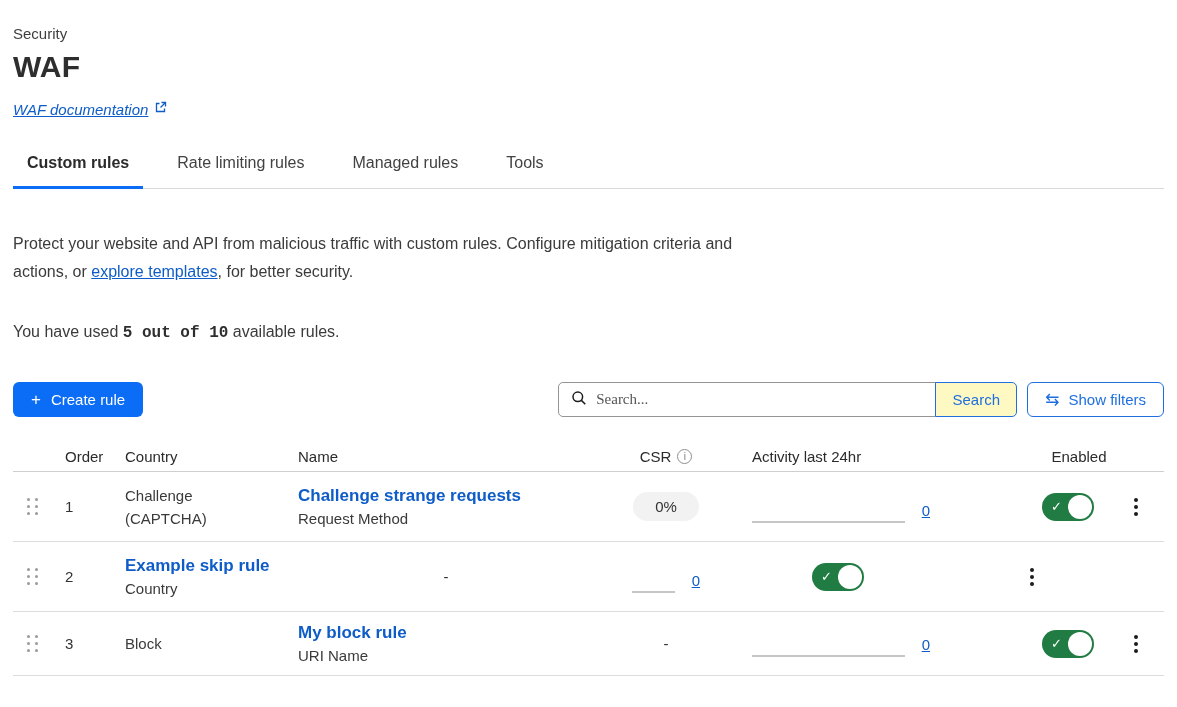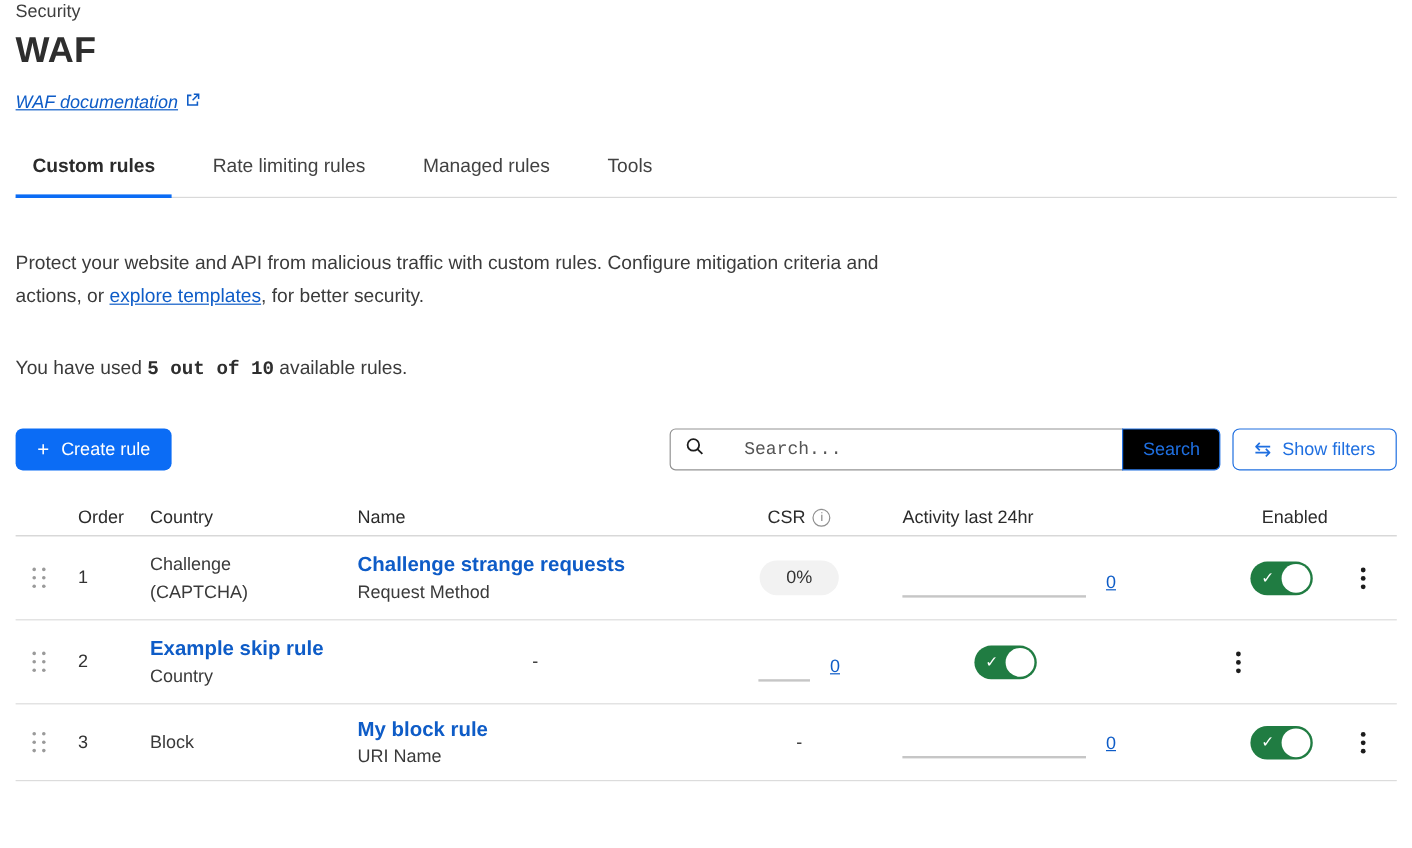--- a/index.html
+++ b/index.html
@@ -7,21 +7,21 @@
     --link:#0e5cc7;
     --outline-blue:#1f6fe0;
     --green:#207c42;
     --text:#3d3d3d;
     --heading:#2b2b2b;
   }
   *{margin:0;padding:0;box-sizing:border-box;}
   body{background:#fff;}
   .page{
     width:1177px;height:707px;background:#fff;
-    padding:0 13px 0 13px;overflow:hidden;position:relative;
+    padding:24px 13px 0 13px;overflow:hidden;position:relative;
     font-family:"Liberation Sans","DejaVu Sans",sans-serif;color:var(--text);
   }
   .eyebrow{font-size:15px;line-height:20px;color:#3f3f3f;}
   h1.title{font-size:30px;line-height:40px;font-weight:700;color:#2e2e2e;margin-top:3px;letter-spacing:.2px;}
   .desc{font-size:16px;line-height:22px;margin-top:13px;color:#3f3f3f;}
   .doc-link-row{margin-top:14px;display:flex;align-items:flex-start;gap:6px;font-style:italic;}
   a.text-link{color:var(--link);text-decoration:underline;font-size:15px;cursor:pointer;}
   .ext-icon{display:inline-flex;}
 
   
@@ -44,25 +44,25 @@
     font-size:15px;cursor:pointer;font-family:inherit;
   }
   .btn-primary .plus{font-size:17px;font-weight:400;line-height:1;}
   .search-group{display:flex;align-items:center;}
   .search-box{
     display:flex;align-items:center;gap:9px;width:378px;height:35px;
     border:1px solid #949494;border-radius:5px 0 0 5px;padding:0 10px 0 12px;background:#fff;
   }
   .search-box input{
     border:none;outline:none;flex:1;font-size:15px;color:#333;
-    font-family:Liberation Mono, monospace;background:transparent;margin-left:24px;
+    font-family:Liberation Serif, serif;background:transparent;
   }
   .search-box input::placeholder{color:#555;}
   .btn-search{
-    height:35px;width:82px;margin-left:-1px;background:#000000;color:var(--outline-blue);
+    height:35px;width:82px;margin-left:-1px;background:#fef9c3;color:var(--outline-blue);
     border:1px solid var(--outline-blue);border-radius:0 5px 5px 0;font-size:15px;cursor:pointer;font-family:inherit;
   }
   .btn-filters{
     height:35px;margin-left:10px;display:flex;align-items:center;gap:9px;padding:0 17px;
     background:#fff;color:var(--outline-blue);border:1px solid var(--outline-blue);
     border-radius:6px;font-size:15px;cursor:pointer;font-family:inherit;
   }
   .btn-filters .swap{font-size:17px;line-height:1;}
 
   

